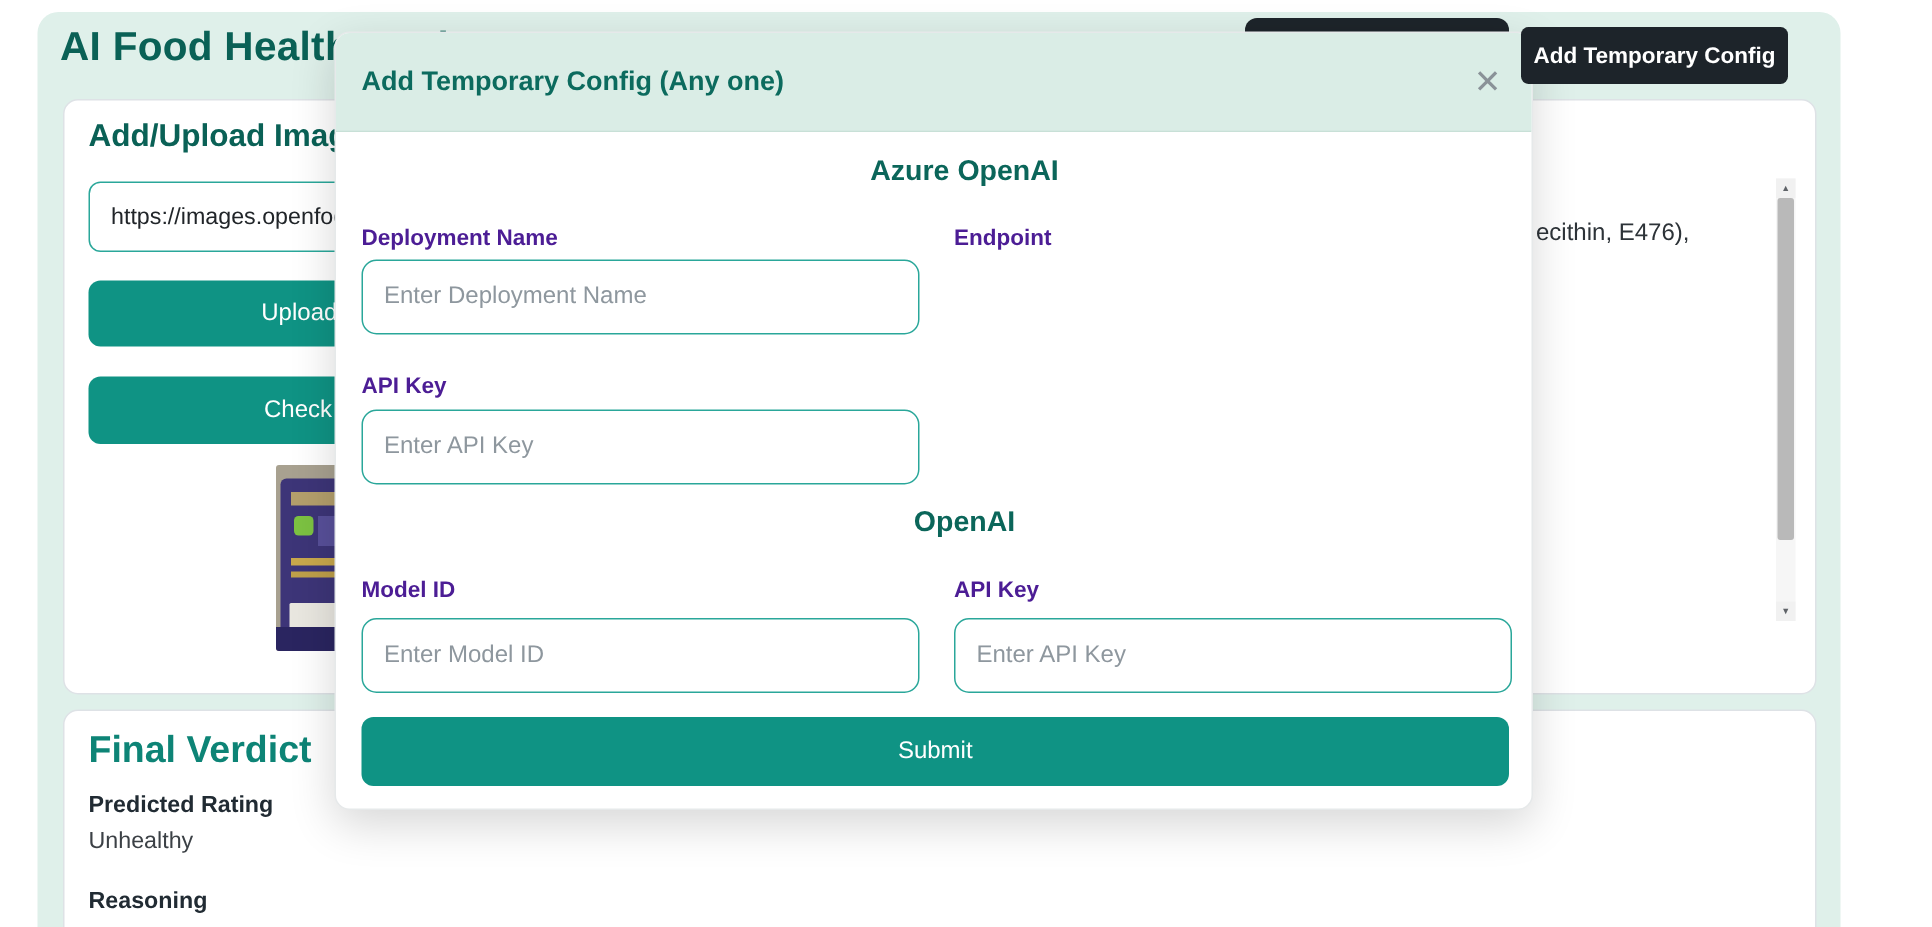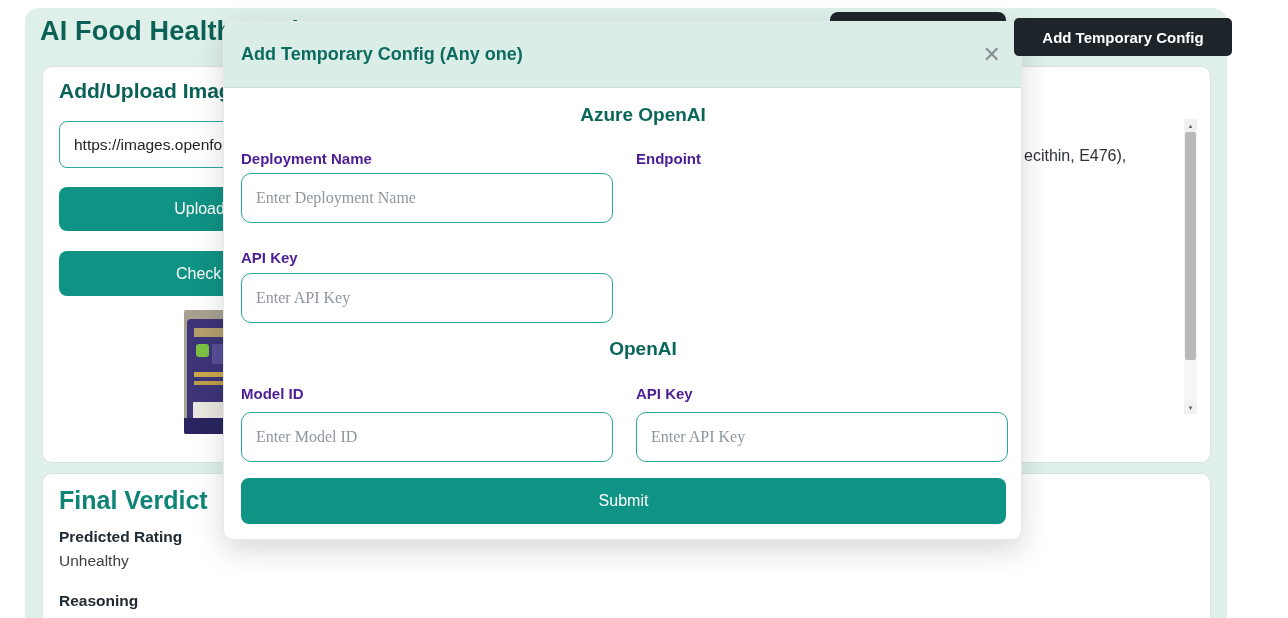--- a/index.html
+++ b/index.html
@@ -5,21 +5,21 @@
   * { margin:0; padding:0; box-sizing:border-box; }
   body { background:#fff; font-family:"Liberation Sans","DejaVu Sans",sans-serif; }
   #screen { position:relative; width:1288px; height:618px; background:#fff; overflow:hidden; }
   .abs { position:absolute; }
 
   
   .container { left:25px; top:8px; width:1202px; height:652px; background:#dff0ea; border-radius:14px; }
   .app-title { left:40px; top:16px; font-size:27px; font-weight:700; color:#0a6156; letter-spacing:.2px; }
 
   .hidden-header-btn { left:830px; top:12px; width:176px; height:40px; background:#1d242a; border:none; border-radius:8px; z-index:5; cursor:pointer; }
-  .temp-config-btn { left:1014px; top:18px; width:218px; height:38px; background:#1d242a; border:none; border-radius:5px; color:#fff; font-weight:700; font-size:15px; z-index:30; display:flex; align-items:center; justify-content:center; cursor:pointer; font-family:inherit; }
+  .temp-config-btn { left:1014px; top:18px; width:178px; height:38px; background:#1d242a; border:none; border-radius:5px; color:#fff; font-weight:700; font-size:15px; z-index:30; display:flex; align-items:center; justify-content:center; cursor:pointer; font-family:inherit; }
 
   .card { position:absolute; background:#fff; border:1px solid #dee2e6; border-radius:10px; }
   .card1 { left:42px; top:66px; width:1169px; height:397px; }
   .card2 { left:42px; top:473px; width:1169px; height:190px; }
 
   .card h2 { position:absolute; }
   .sec-heading { left:16px; top:12px; font-size:21px; font-weight:700; color:#0a6156; white-space:nowrap; }
 
   .url-input { position:absolute; left:16px; top:54px; width:560px; height:47px; border:1px solid #2aa79a; border-radius:8px; padding:0 14px; font-size:15.5px; color:#212529; font-family:inherit; background:#fff; }
 
@@ -56,21 +56,21 @@
   .modal { position:absolute; left:223px; top:21px; width:799px; height:519px; background:#fff; border:1px solid #e6e9ea; border-radius:10px; z-index:20; box-shadow:0 10px 30px rgba(0,0,0,.16); }
   .modal-header { position:absolute; left:0; top:0; width:100%; height:66px; background:#daede6; border-bottom:1px solid #c8e0d7; border-radius:9px 9px 0 0; display:flex; align-items:center; padding:0 20px 0 17px;justify-content:space-between; }
   .modal-title { font-size:18px; font-weight:700; color:#0c6b5e; }
   .modal-close { margin-left:auto; background:none; border:none; font-size:22px; color:#8a9298; cursor:pointer; line-height:1; font-family:inherit; }
 
   .m-sec-heading { position:absolute; left:0; width:100%; text-align:center; font-size:19px; font-weight:700; color:#0b665a;padding-left:41px; }
   .m-azure-heading { top:82px; }
   .m-openai-heading { top:316px; }
 
   .m-label { position:absolute; font-size:15px; font-weight:700; color:#4c1d95; white-space:nowrap; }
-  .m-input { position:absolute; width:372px; height:50px; border:1px solid #2aa79a; border-radius:10px; padding:0 14px; font-size:16px; color:#212529; font-family:Liberation Serif, serif; background:#fff; }
+  .m-input { position:absolute; width:372px; height:50px; border:1px solid #2aa79a; border-radius:10px; padding:0 14px; font-size:16px; color:#212529; font-family:Liberation Sans, sans-serif; background:#fff; }
   input::placeholder { color:#8e979e; opacity:1; }
 
   .pos-l { left:17px; } .pos-r { left:412px; }
   .row1-lbl { top:128px; } .row1-in { top:151px; }
   .row2-lbl { top:227px; } .row2-in { top:251px; }
   .row3-lbl { top:363px; } .row3-in { top:390px; }
 
   .submit-btn { position:absolute; left:17px; top:456px; width:765px; height:46px; border-radius:8px; font-size:16px; }
 </style>
 </head>

